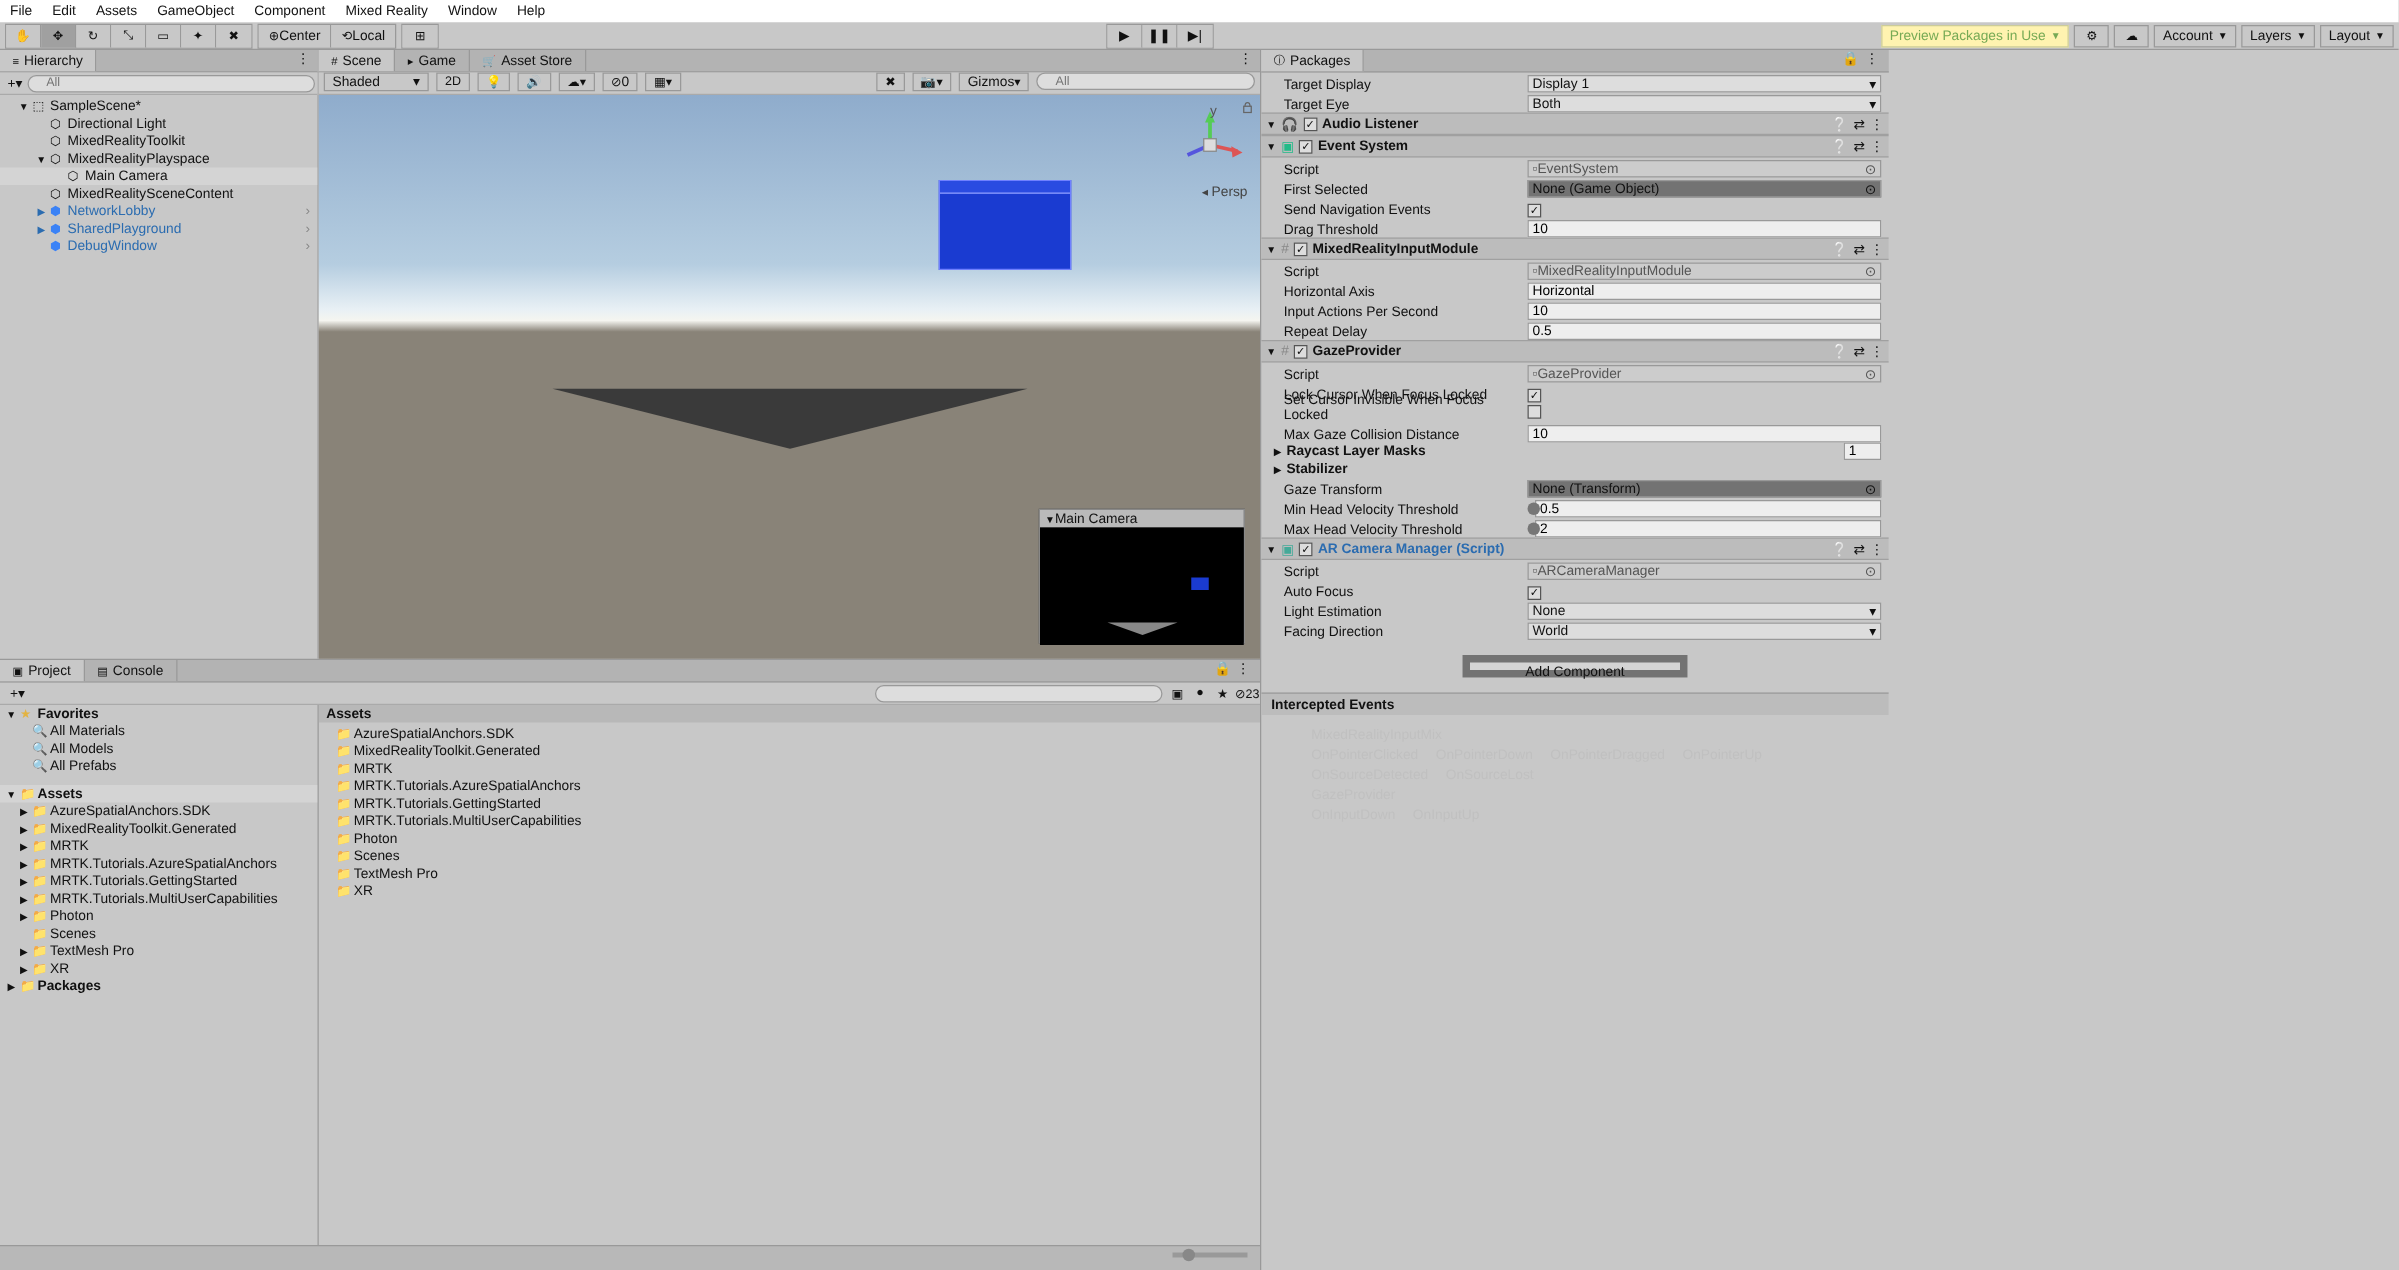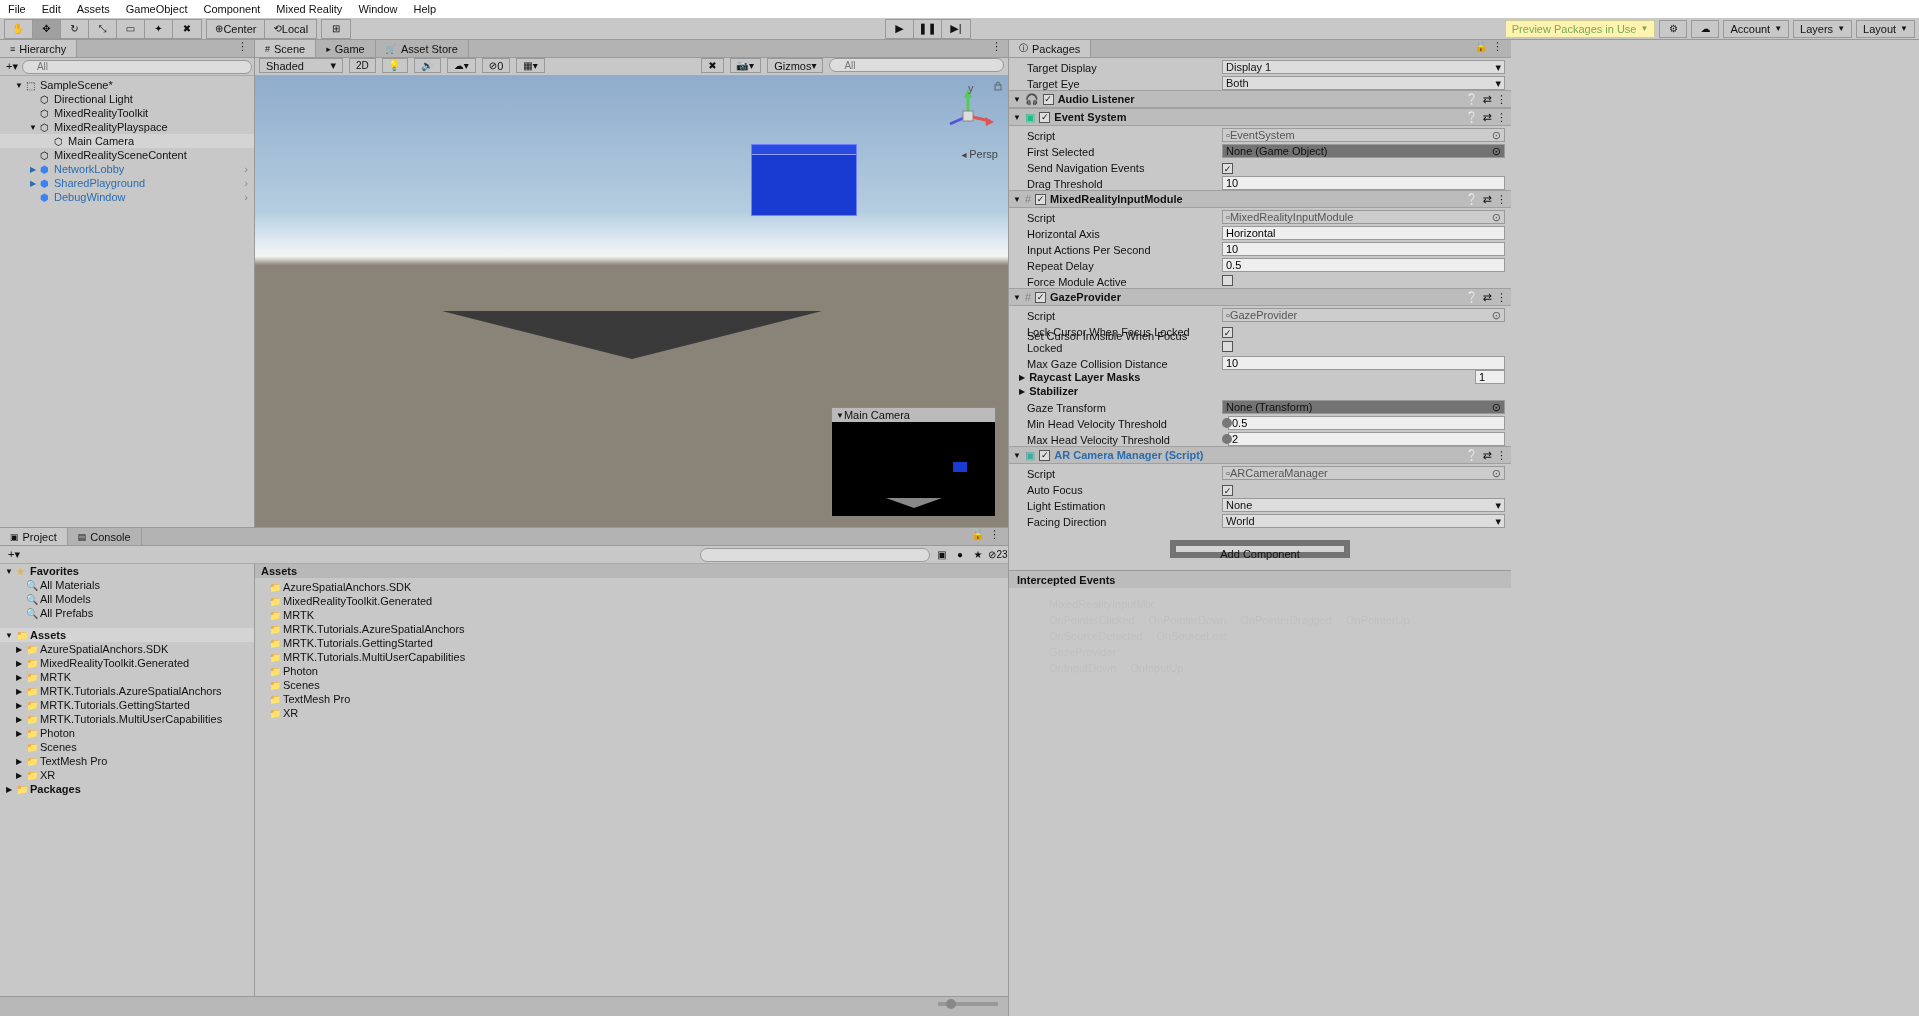--- a/index.html
+++ b/index.html
@@ -572,24 +572,20 @@
           <div class="val"><input type="text" value="Horizontal" style=""></div>
         </div>
       <div class="prop-row">
           <span class="label">Input Actions Per Second</span>
           <div class="val"><input type="text" value="10" style=""></div>
         </div>
       <div class="prop-row">
           <span class="label">Repeat Delay</span>
           <div class="val"><input type="text" value="0.5" style=""></div>
         </div>
-      <div class="prop-row">
-          <span class="label">Force Module Active</span>
-          <div class="val"><span class="cb"></span></div>
-        </div>
 
       <div class="comp-header">
           <span class="tri">▼</span>
           <span style="color:#888">#</span>
           <span class="cb">✓</span>
           <span class="title">GazeProvider</span>
           <span class="endicons">
             <span>❔</span>
             <span>⇄</span>
             <span>⋮</span>

